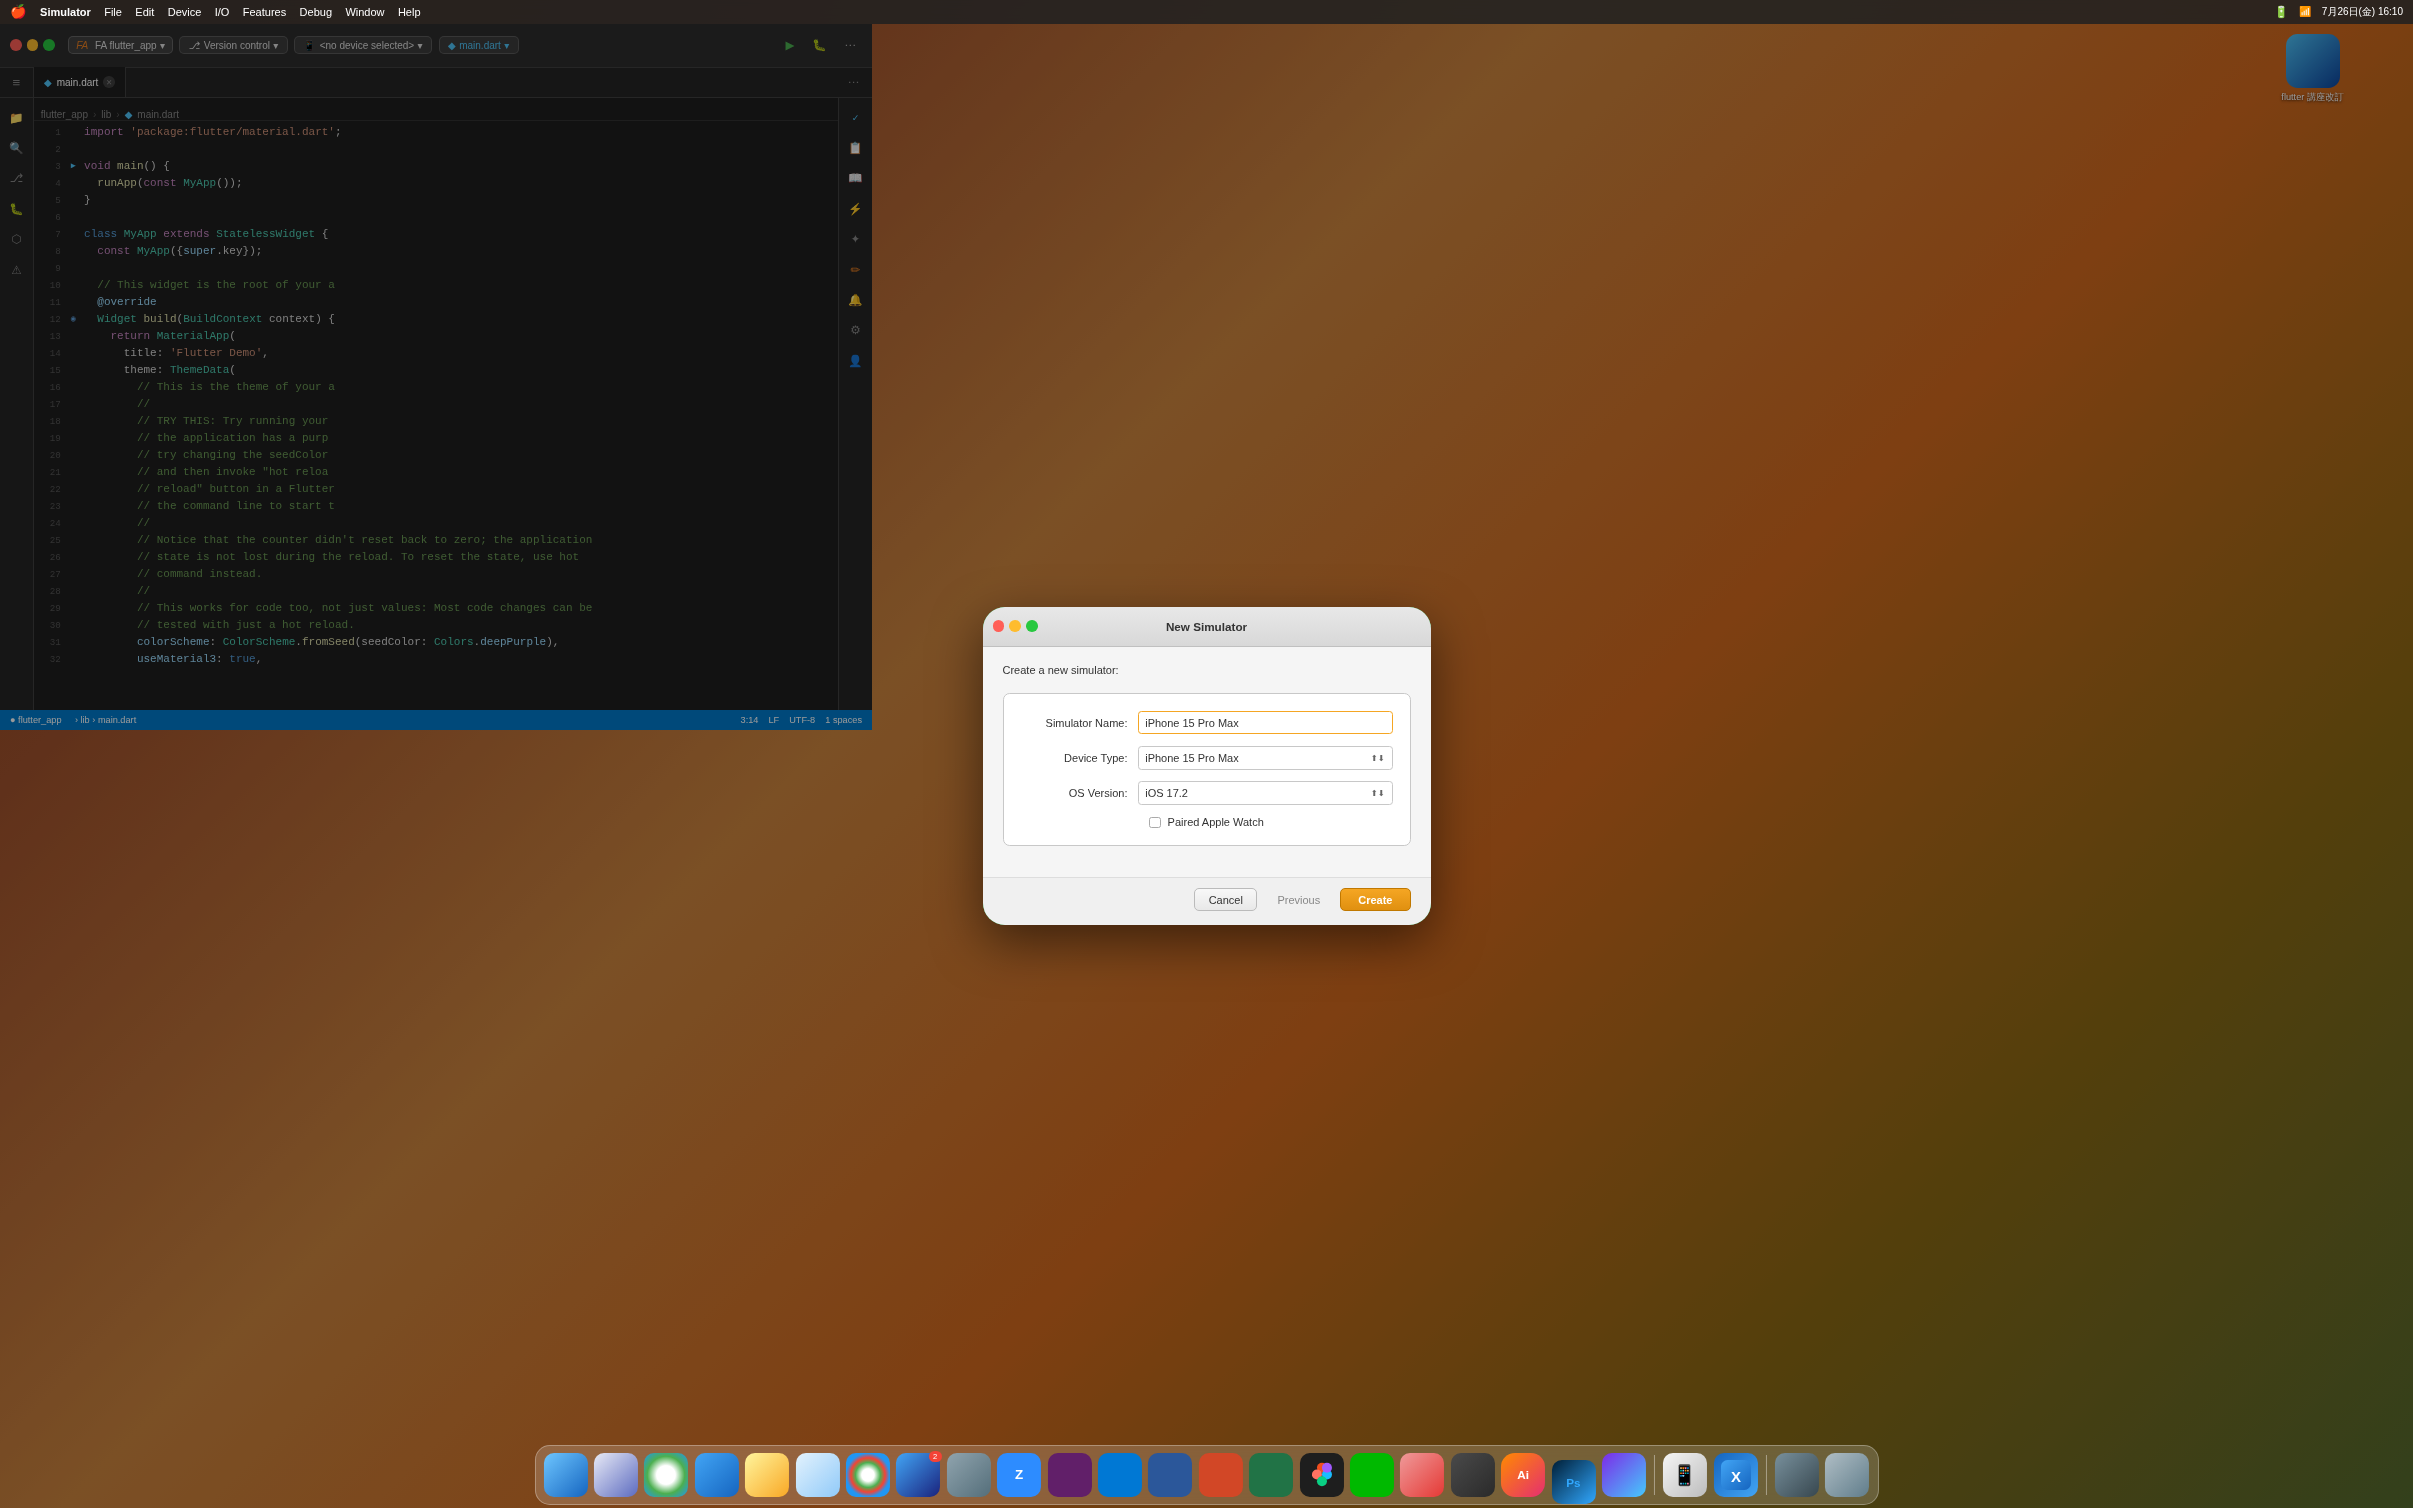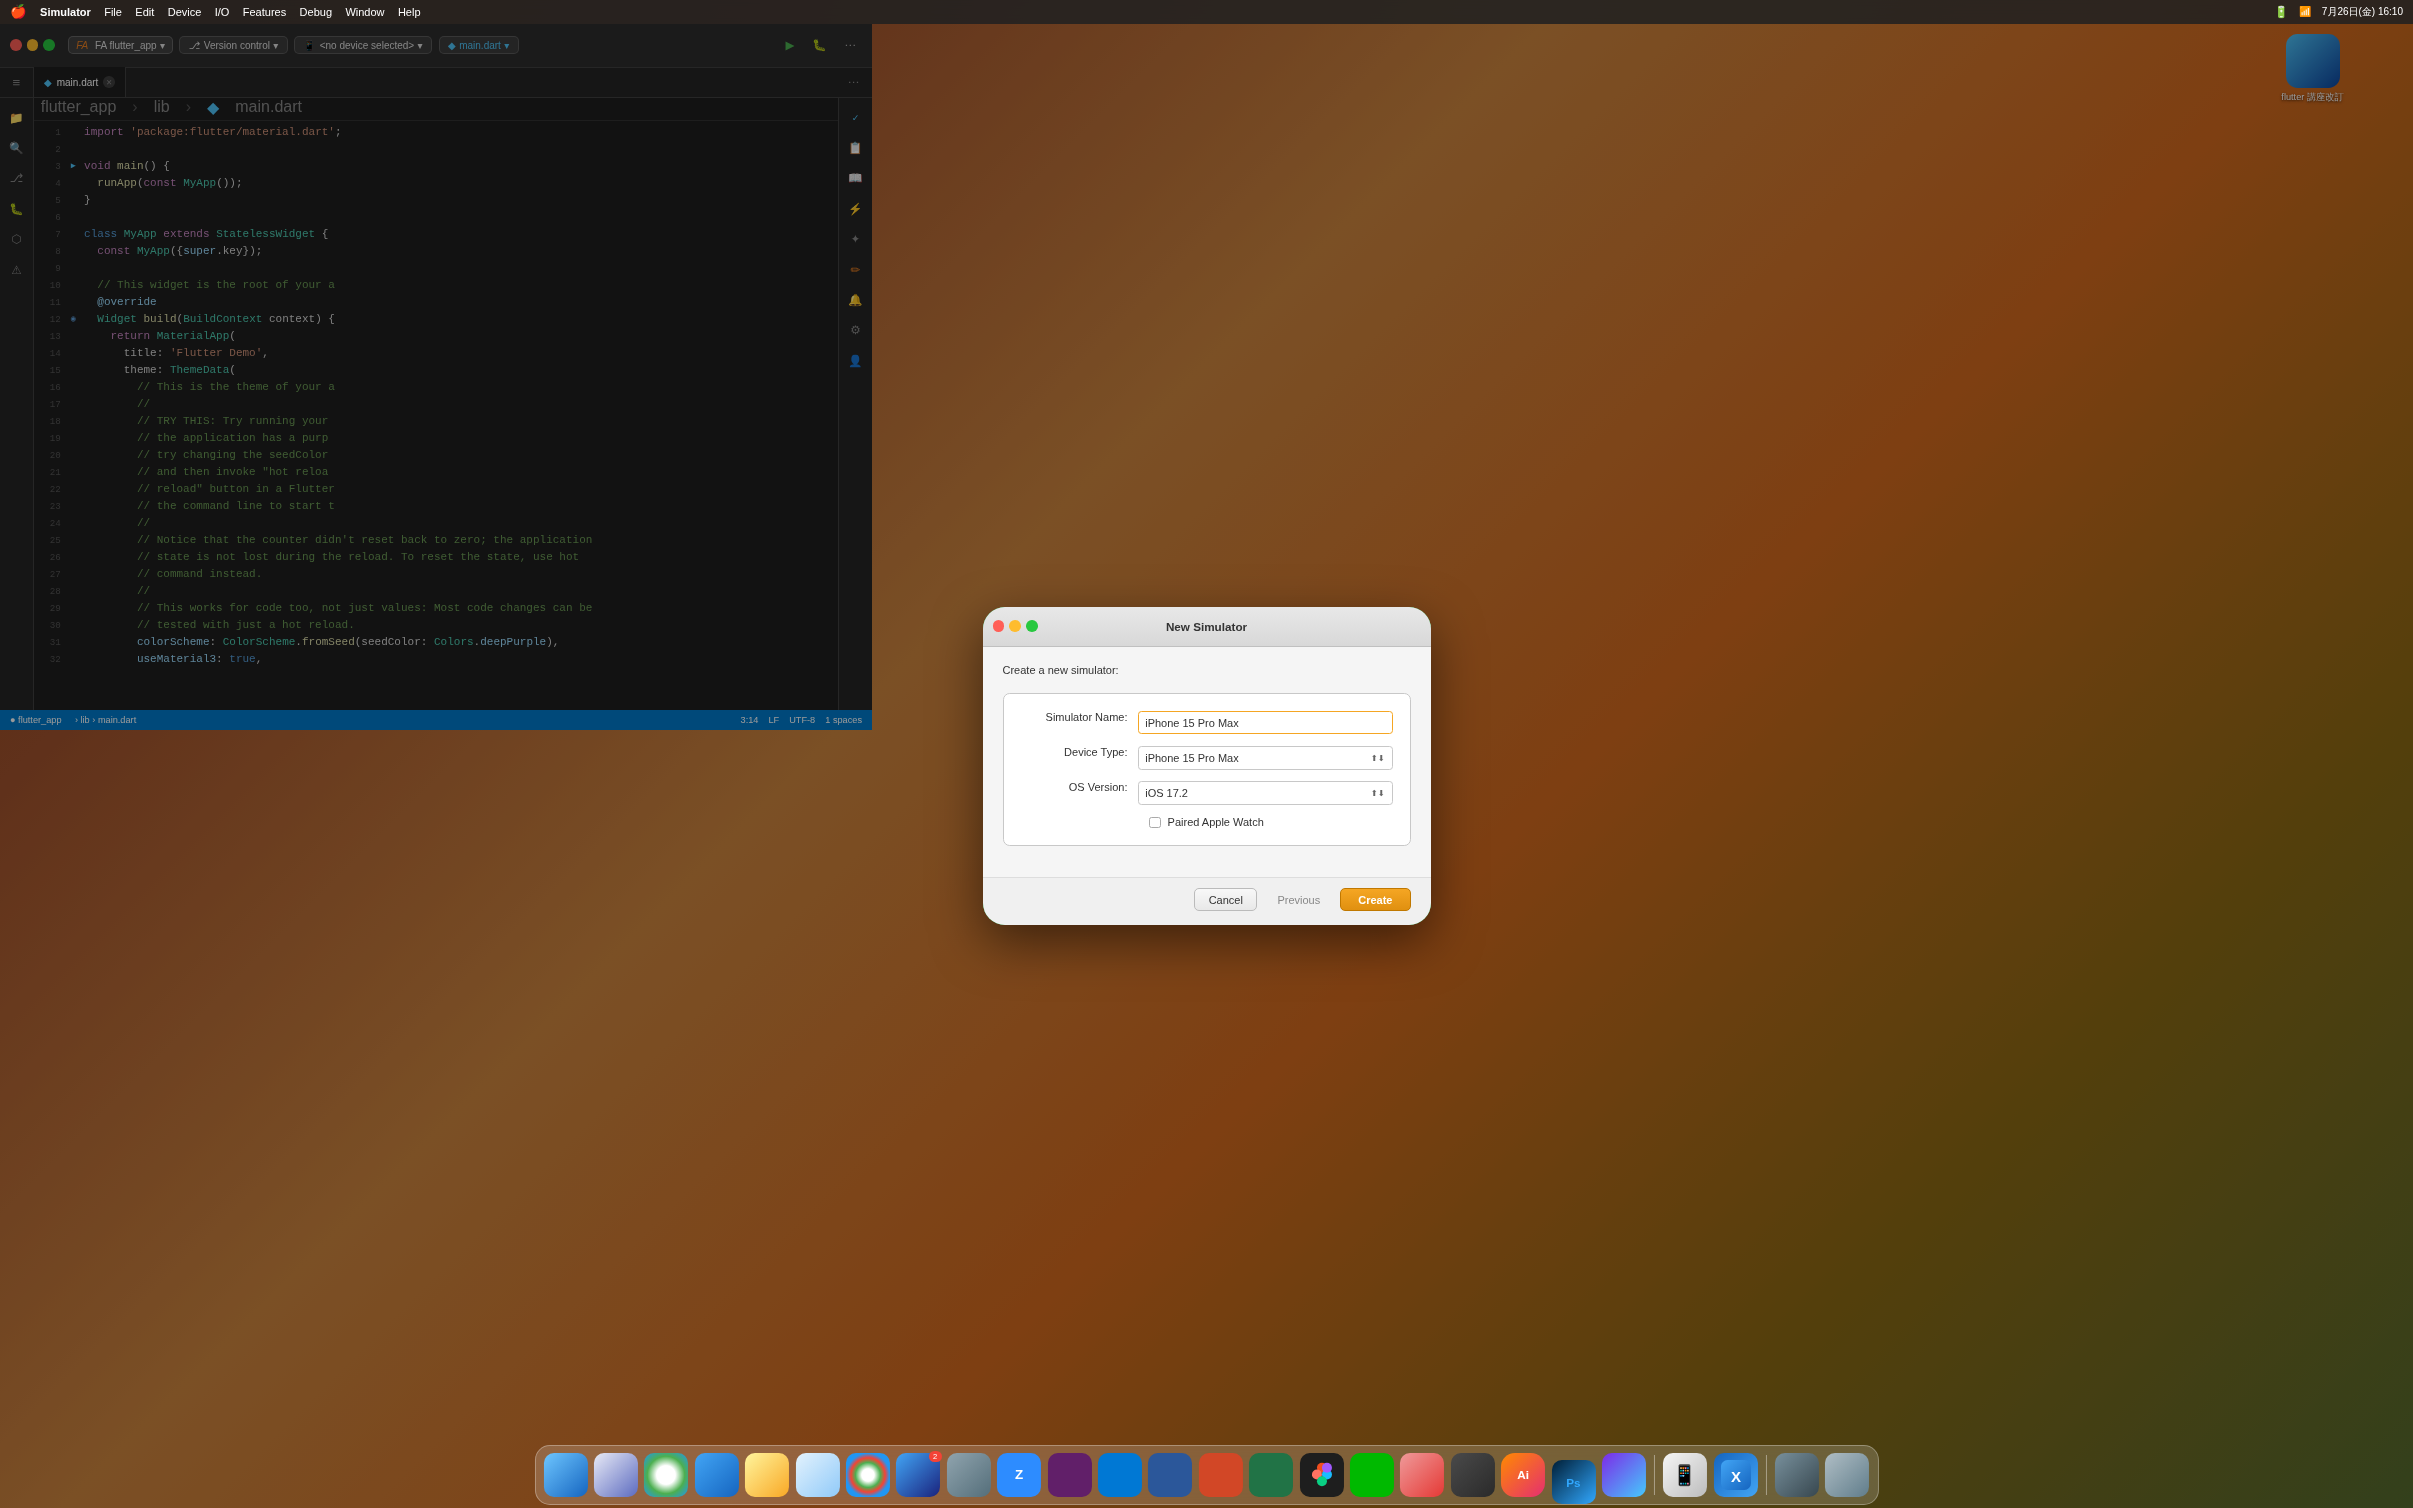--- a/index.html
+++ b/index.html
@@ -304,25 +304,25 @@
       margin-left: auto;
       display: flex;
       gap: 10px;
     }
 
     
     .breadcrumb {
       height: 23.5px;
       background: #1e1e1e;
       display: flex;
-      align-items: flex-start;
+      align-items: flex-end;
       padding: 0 6.7px;
-      font-size: 16px;
+      font-size: 10px;
       color: #888;
-      gap: 16px;
+      gap: 5px;
       border-bottom: 0.8px solid #333;
     }
     .bc-sep { color: #555; }
 
     
     .modal-overlay {
       position: fixed;
       top: 23.5px;
       left: 0;
       right: 0;
@@ -373,21 +373,21 @@
     }
     .dialog-form-panel {
       background: #fff;
       border: 0.8px solid #c8c8c8;
       border-radius: 6.7px;
       padding: 17px;
       margin-bottom: 13.4px;
     }
     .form-row {
       display: flex;
-      align-items: flex-start;
+      align-items: center;
       margin-bottom: 11.7px;
     }
     .form-row:last-child { margin-bottom: 0; }
     .form-label {
       width: 117px;
       text-align: right;
       font-size: 11px;
       color: #333;
       padding-right: 10px;
     }

